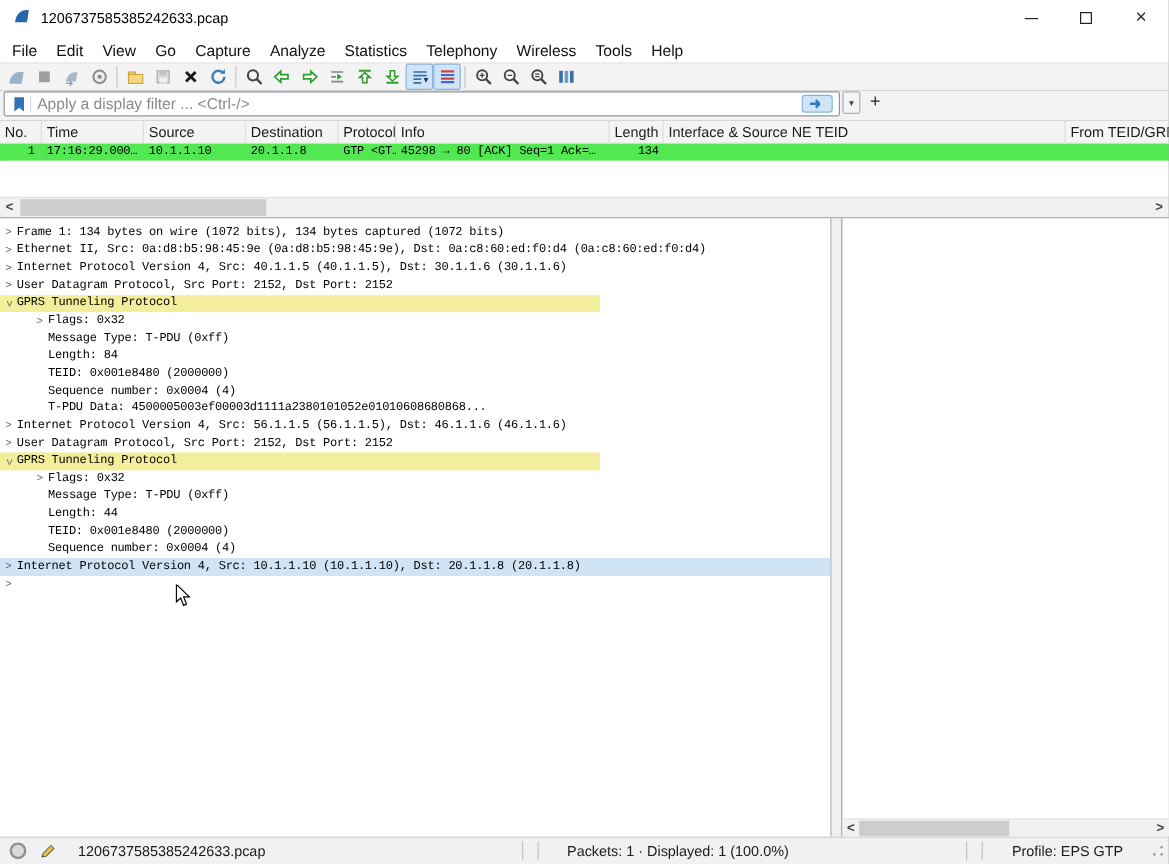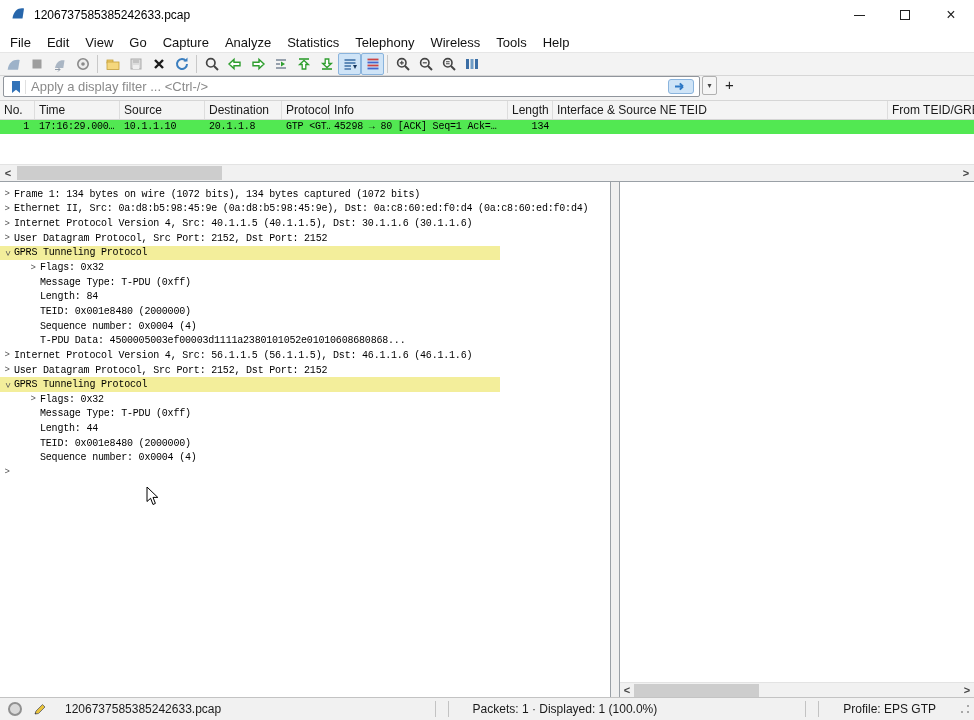--- a/index.html
+++ b/index.html
@@ -52,21 +52,21 @@
 
   
   .hscroll { height:17px; background:#f1f1f1; border-top:1px solid #e3e3e3; position:relative; flex:0 0 auto; }
   .sb-arrow { position:absolute; top:0; width:16px; height:16px; display:flex; align-items:center; justify-content:center; font:bold 11px "Liberation Sans", sans-serif; color:#444; }
   .sb-left { left:0; } .sb-right { right:0; }
   .sb-thumb { position:absolute; top:1px; height:14px; background:#cdcdcd; }
   .pl-thumb { left:17px; width:205px; }
 
   
   .main { display:flex; height:516px; background:#f0f0f0; border-top:1px solid #9aa0a6; flex:0 0 auto; position:relative; }
-  .details { width:611px; background:#fff; border-right:1px solid #9aa0a6; overflow:hidden; padding-top:5px; }
+  .details { width:693px; background:#fff; border-right:1px solid #9aa0a6; overflow:hidden; padding-top:5px; }
   .dline { height:14.65px; display:flex; align-items:center; font:10px "Liberation Mono", monospace; letter-spacing:-0.2px; white-space:pre; color:#000; }
   .dline[data-indent="1"] { padding-left:26px; }
   .dline[data-hl="yellow"] { background:linear-gradient(to right,#f3ee9b 0,#f3ee9b 500px,transparent 500px); }
   .dline[data-hl="selected"] { background:#cfe4f5; }
   .exp { width:14px; flex:0 0 14px; text-align:center; color:#555; font-size:9px; }
   .exp[data-exp=">"]::before { content:">"; }
   .exp[data-exp="v"]::before { content:">"; display:inline-block; transform:rotate(90deg); }
   .splitter { width:8px; background:#f0f0f0; }
   .hexpane { flex:1; background:#fff; border-left:1px solid #9aa0a6; position:relative; overflow:hidden; padding-top:6px; }
   .hrow { height:12.8px; position:relative; font:700 10px/12.8px "Liberation Mono", monospace; white-space:pre; overflow:hidden; }
@@ -366,20 +366,23 @@
         </div>
         <div class="dline" data-hl="" data-indent="1">
           <span class="exp" data-exp=""></span><span class="dtext">Length: 44</span>
         </div>
         <div class="dline" data-hl="" data-indent="1">
           <span class="exp" data-exp=""></span><span class="dtext">TEID: 0x001e8480 (2000000)</span>
         </div>
         <div class="dline" data-hl="" data-indent="1">
           <span class="exp" data-exp=""></span><span class="dtext">Sequence number: 0x0004 (4)</span>
         </div>
+        <div class="dline" data-hl="selected" data-indent="0">
+          <span class="exp" data-exp="&gt;"></span><span class="dtext">Internet Protocol Version 4, Src: 10.1.1.10 (10.1.1.10), Dst: 20.1.1.8 (20.1.1.8)</span>
+        </div>
         <div class="dline" data-hl="" data-indent="0">
           <span class="exp" data-exp="&gt;"></span>
         </div>
       </div>
     <div class="splitter"></div>
     <div class="hexpane">
       <div>
 
       <div class="hrow">
             

